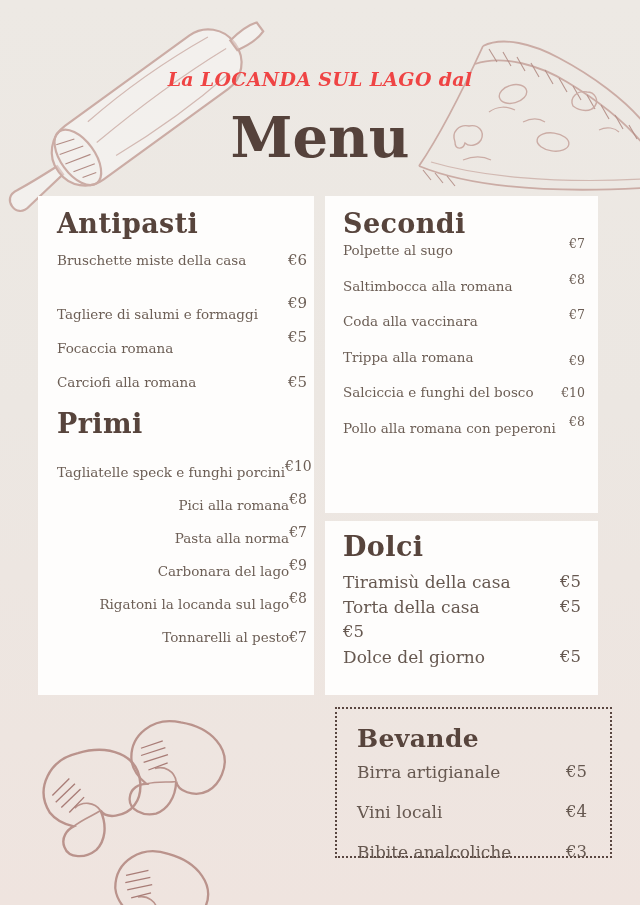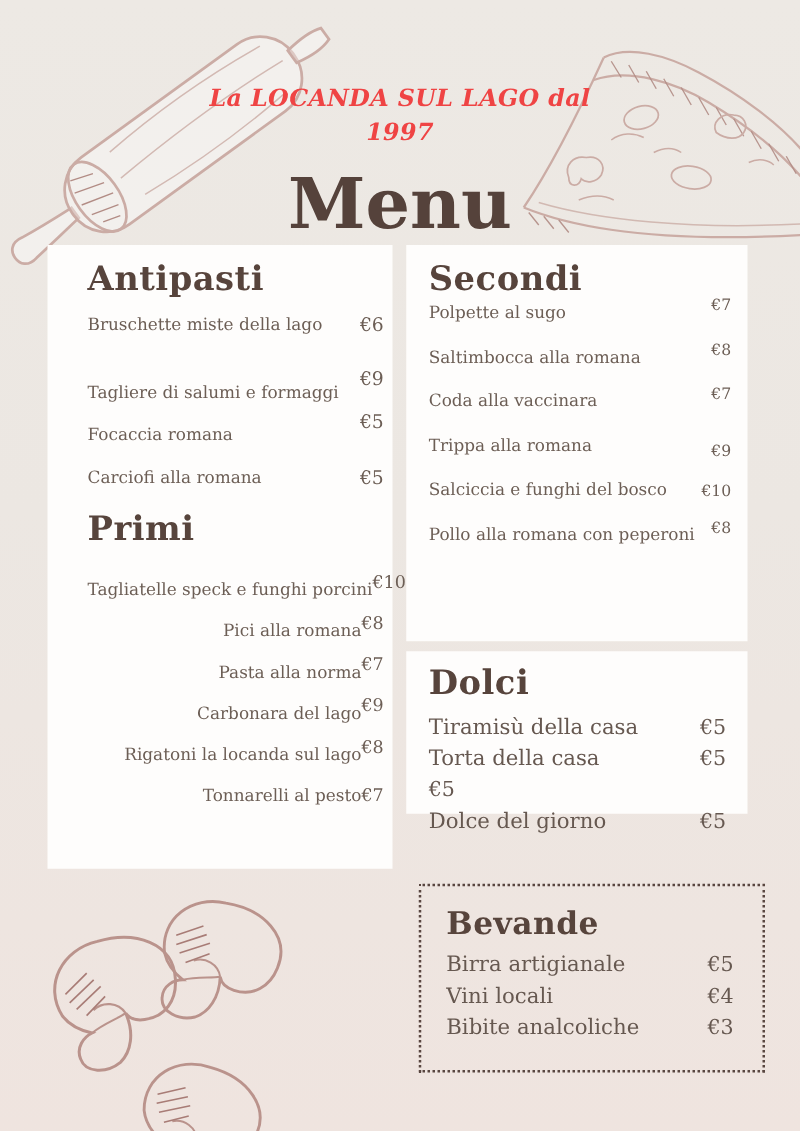--- a/index.html
+++ b/index.html
@@ -12,23 +12,23 @@
   #rolling-pin{left:-18px;top:18px;}
   #pizza-slice{left:403px;top:22px;}
   #mushrooms{left:2px;top:693px;}
 
   .header{position:absolute;left:0;top:66px;width:640px;text-align:center;}
   .tagline{font-size:19px;font-weight:bold;font-style:italic;color:#ef4444;line-height:1.4;letter-spacing:.3px;}
   .tagline span{display:block;}
   .menu-title{margin-top:16px;font-size:56px;font-weight:600;color:#55423B;line-height:1;}
 
   .panel{position:absolute;background:#FEFDFC;box-sizing:border-box;}
-  #panel-left{left:38px;top:196px;width:276px;height:499px;padding:12px 7px 0 32px;}
+  #panel-left{left:38px;top:196px;width:276px;height:499px;padding:12px 7px 0 19px;}
   #panel-secondi{left:325px;top:196px;width:273px;height:317px;padding:12px 13px 16px 18px;}
-  #panel-dolci{left:325px;top:521px;width:273px;height:130px;padding:10px 17px 0 18px;}
+  #panel-dolci{left:325px;top:521px;width:273px;height:174px;padding:10px 17px 0 18px;}
   #box-bevande{position:absolute;left:335px;top:707px;width:277px;height:151px;box-sizing:border-box;
     border:2px dotted #594640;padding:16px 23px 0 20px;background:transparent;}
 
   .section-heading{font-size:27px;font-weight:bold;color:#57443C;letter-spacing:.4px;line-height:1.15;}
   .sub-heading{font-size:25px;font-weight:bold;color:#57443C;letter-spacing:.4px;line-height:1.1;}
 
   .list{display:block;}
   .row{display:flex;justify-content:space-between;align-items:flex-start;}
   .row .name{white-space:nowrap;}
   .small-list .row{font-size:13.5px;color:#6C5E55;line-height:17px;}
@@ -56,21 +56,21 @@
   .secondi div.row:nth-of-type(6) .price{transform:translateY(-7px);}
   .secondi div.row:nth-of-type(4) .price{transform:translateY(3px);}
 
   .dolci{margin-top:10px;}
   .dolci .row{line-height:20px;align-items:flex-end;}
   .dolci .row + .row{margin-top:5px;gap:41px;}
   .dolci .price{font-size:16.5px;}
 
   .bevande{margin-top:9px;}
   .bevande .row{line-height:20px;}
-  .bevande .row + .row{margin-top:5px;}
+  .bevande .row + .row{margin-top:20px;}
   .bevande .price{font-size:16.5px;}
 </style>
 </head>
 <body>
 
 <svg id="rolling-pin" class="decor" width="320" height="200" viewBox="0 0 320 200" fill="none">
   <g transform="rotate(-36 150 105)" stroke="#CBACA5" stroke-width="2.2" fill="rgba(255,255,255,0.35)">
     <path d="M18,92 C8,90 4,96 4,102 C4,108 8,114 18,112 C34,110 48,108 64,106 L64,96 C48,95 34,94 18,92 Z"></path>
     <rect x="62" y="68" width="218" height="66" rx="32"></rect>
     <ellipse cx="86" cy="101" rx="17" ry="32" fill="none"></ellipse>
@@ -139,31 +139,30 @@
     </g>
   </defs>
   <use href="#mush" transform="translate(135,8) rotate(18) scale(1.15)"></use>
   <use href="#mush" transform="translate(25,60) rotate(-8) scale(1.2)"></use>
   <use href="#mush" transform="translate(125,135) rotate(24) scale(1.15)"></use>
 </svg>
 
 <div class="header">
   <div class="tagline">
     <span>La LOCANDA SUL LAGO dal</span>
-    <span>1997</span>
   </div>
   <div class="menu-title">Menu</div>
 </div>
 
 <div class="panel" id="panel-left">
   <div class="section-heading">Antipasti</div>
   <div class="list small-list antipasti">
 
       <div class="row">
-        <span class="name">Bruschette miste della lago</span>
+        <span class="name">Bruschette miste della casa</span>
         <span class="price">€6</span>
       </div>
 
       <div class="row">
         <span class="name">Tagliere di salumi e formaggi</span>
         <span class="price">€9</span>
       </div>
 
       <div class="row">
         <span class="name">Focaccia romana</span>

